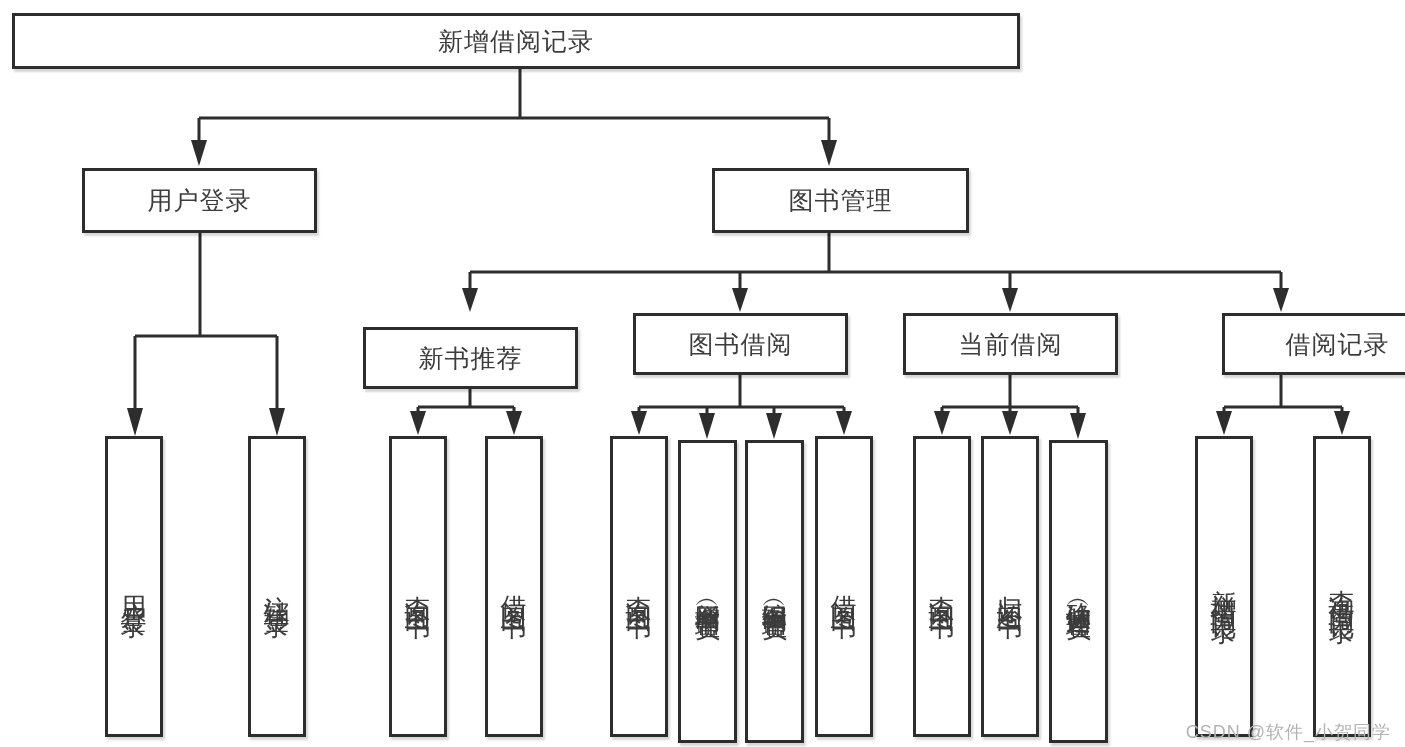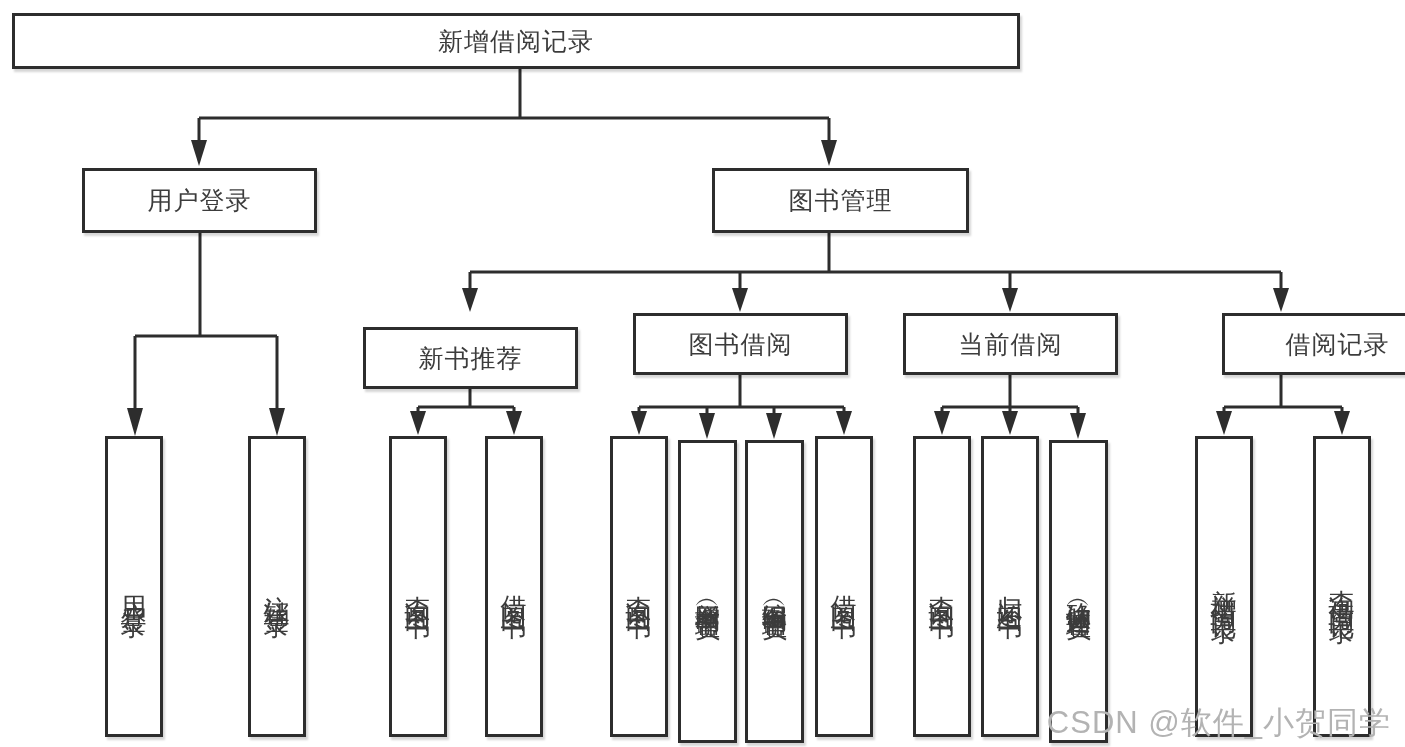--- a/index.html
+++ b/index.html
@@ -14,21 +14,21 @@
     color:#3c3c3c;z-index:2;box-shadow:2px 3px 2px rgba(0,0,0,0.16);
   }
   .h-node{font-size:25px;letter-spacing:1px;white-space:nowrap;}
   .vtext{
     writing-mode:vertical-rl;text-orientation:mixed;
     font-size:26px;letter-spacing:6px;line-height:1;
   }
   .leaf.tall .vtext{font-size:25px;letter-spacing:2px;}
   .watermark{
     position:absolute;right:14px;bottom:3px;z-index:3;
-    font-size:31px;color:#b3b3b3;letter-spacing:1px;white-space:nowrap;padding-left:28px;
+    font-size:18px;color:#b3b3b3;letter-spacing:1px;white-space:nowrap;padding-left:28px;
   }
 </style>
 </head>
 <body>
 
 <div class="canvas">
 
   <svg class="connectors" width="1405" height="747" viewBox="0 0 1405 747">
     <g stroke="#2d2d2d" stroke-width="3" fill="none">
 

